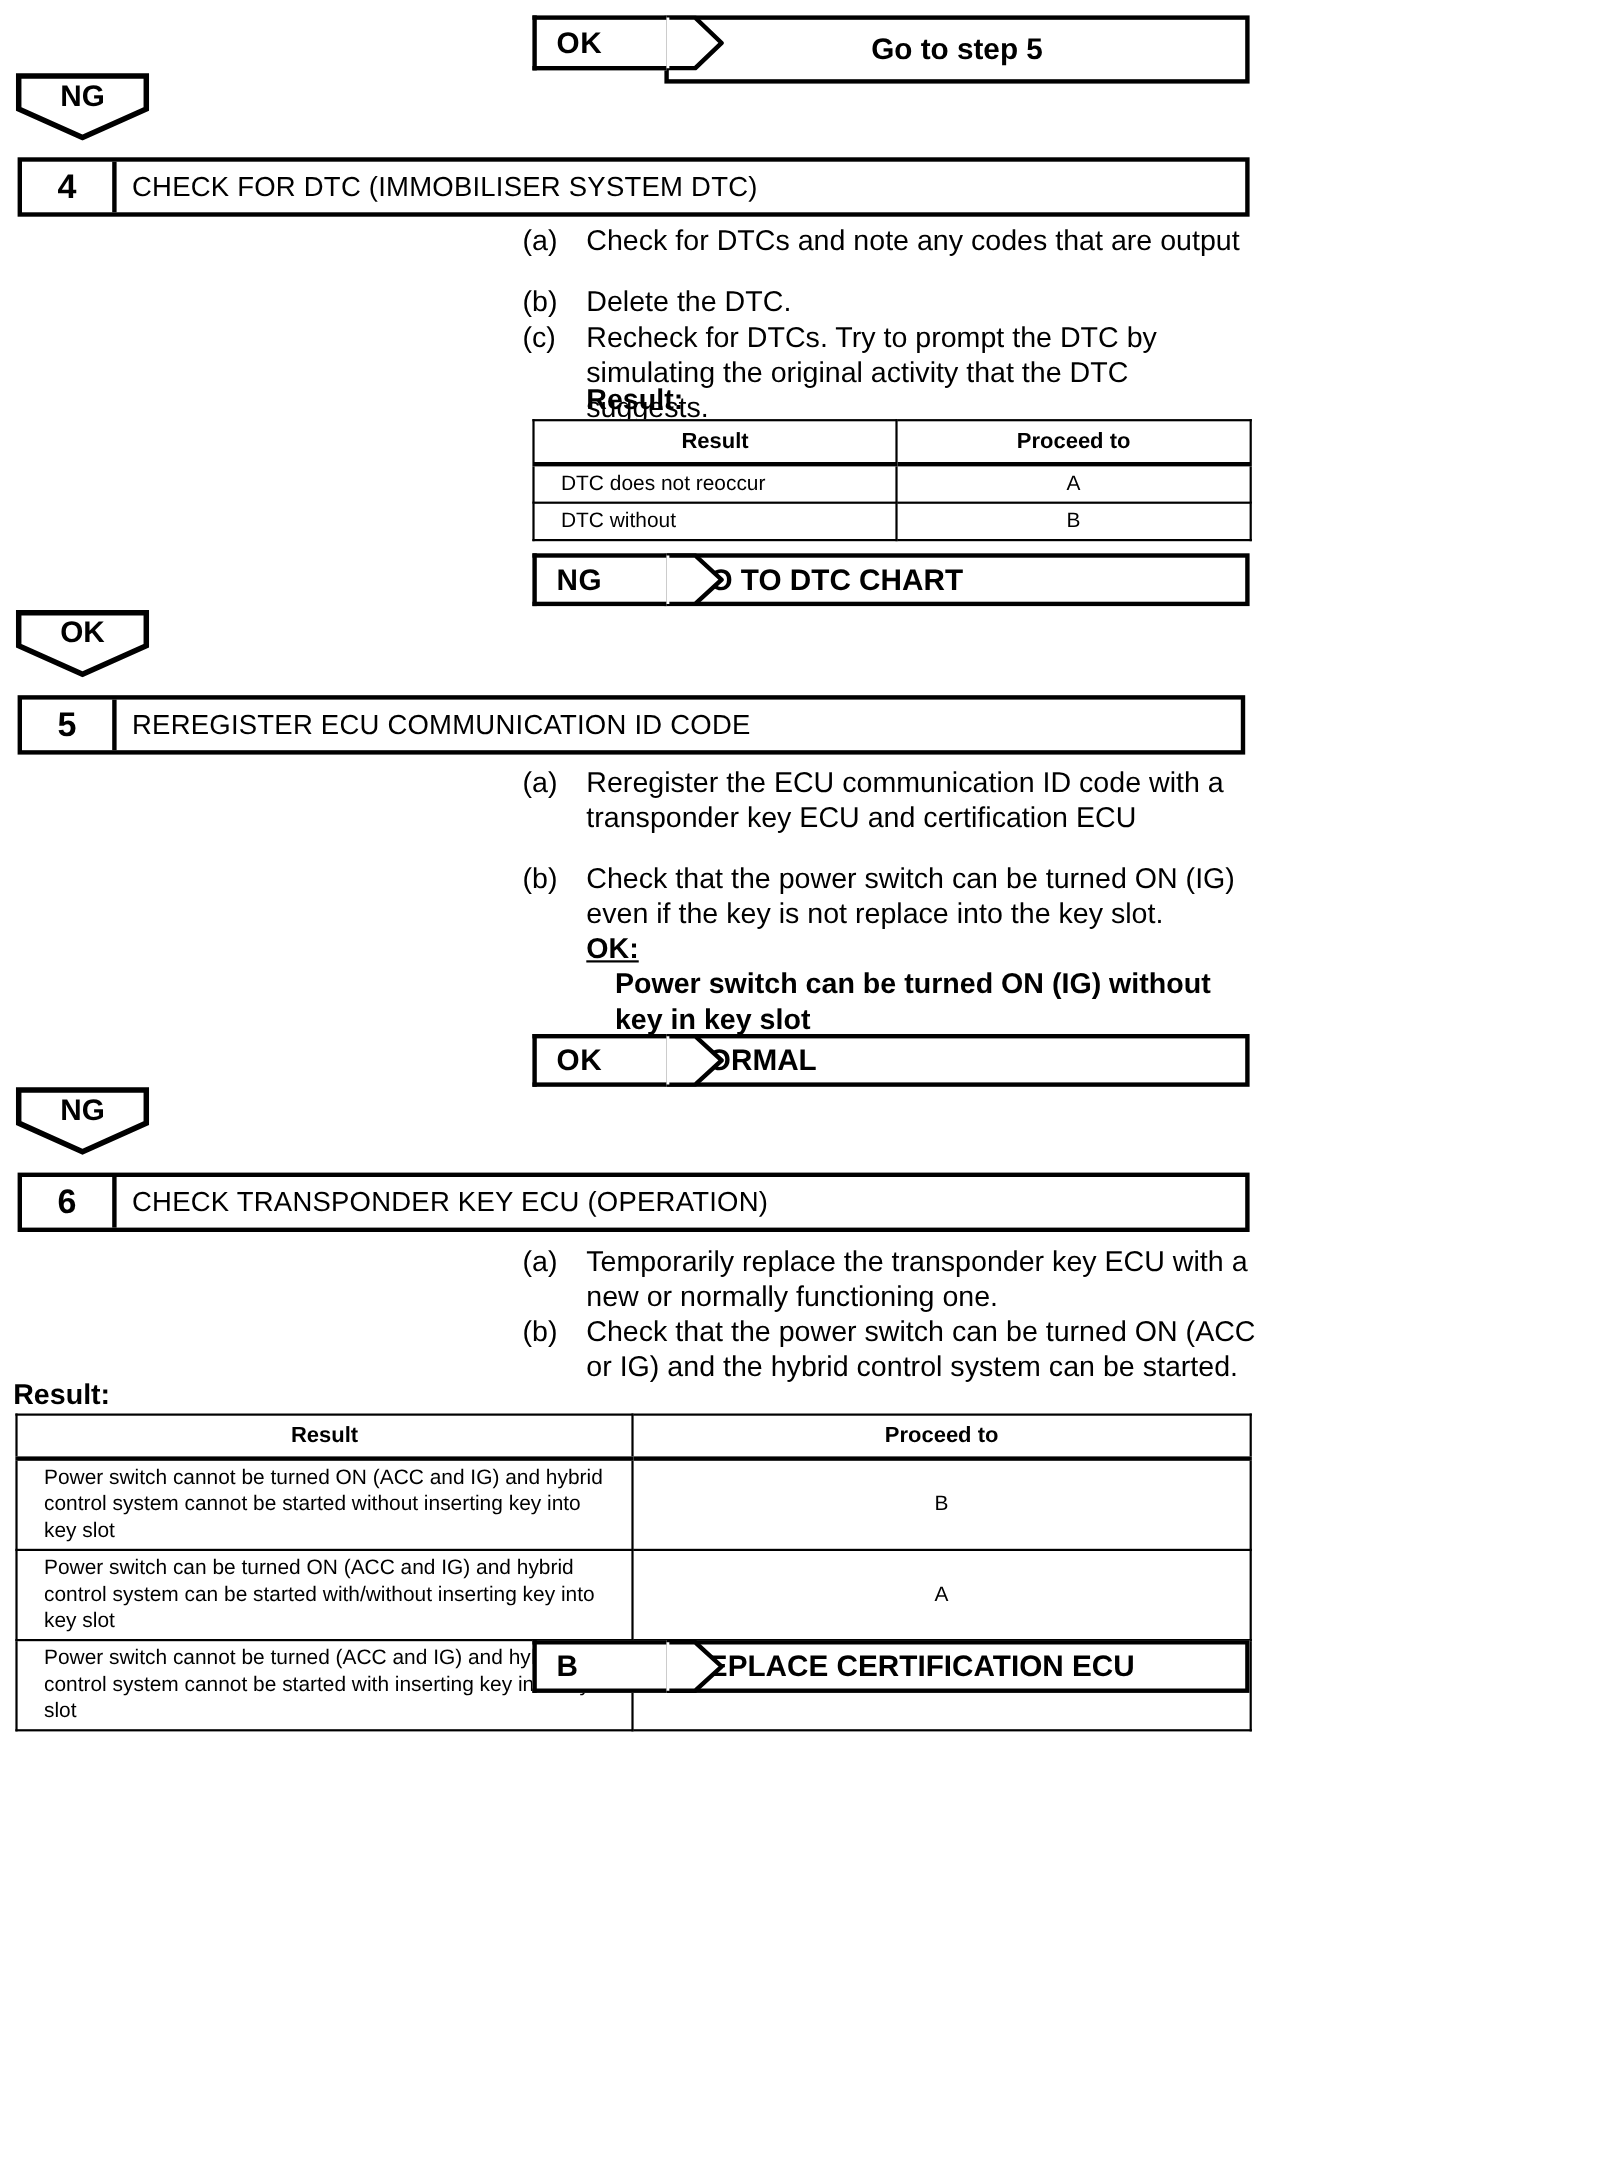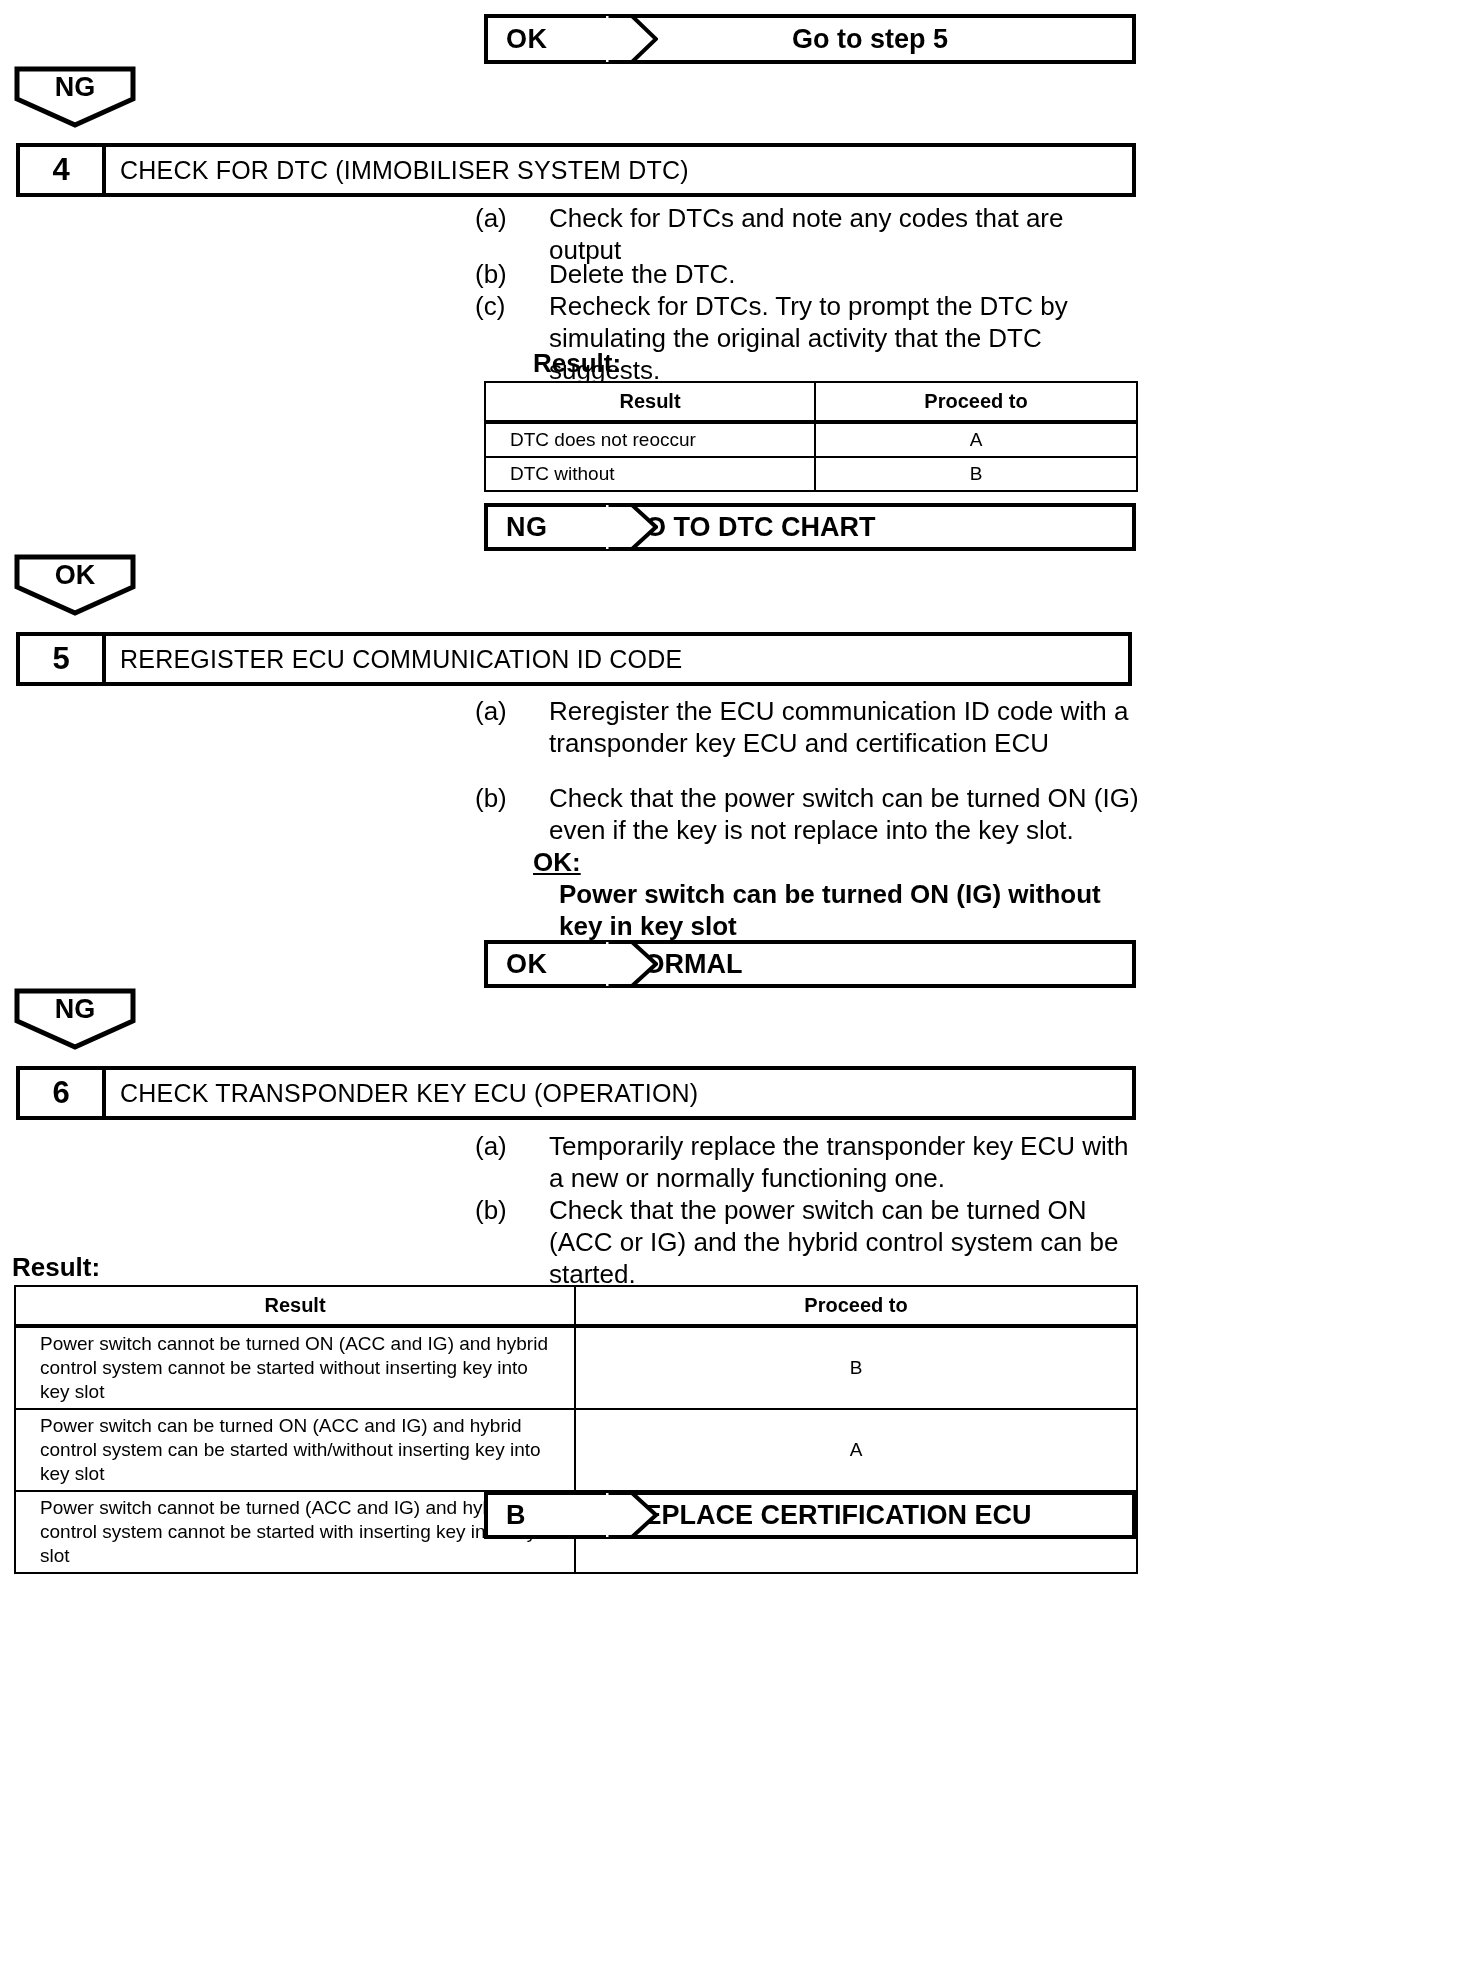--- a/index.html
+++ b/index.html
@@ -113,21 +113,21 @@
     line-height: 32px;
   }
   .instr .row {
     display: flex;
     align-items: flex-start;
   }
   .instr .marker {
     width: 58px;
     flex: none;
   }
-  .instr .text { flex: 1; margin-left: 16px; }
+  .instr .text { flex: 1; }
   .sub-bold { font-weight: bold; text-decoration: underline; }
   .sub-indent { padding-left: 26px; font-weight: bold; }
 
   .result-label {
     position: absolute;
     font-weight: bold;
     font-size: 26px;
     text-align: center;
   }
 
@@ -159,21 +159,21 @@
 
 <div class="arrow-right" style="left:484px; top:14px; width:174px; height:50px;">
   <div class="tag">OK</div>
   <div class="point">
     <svg width="52" height="50" viewBox="0 0 52 50">
       <path d="M0,2 L26,2 L50,25 L26,48 L0,48" fill="#fff" stroke="#000" stroke-width="4" stroke-linejoin="miter"></path>
       <line x1="0" y1="2" x2="0" y2="48" stroke="#fff" stroke-width="5"></line>
     </svg>
   </div>
 </div>
-<div class="target-box center" style="left:604px; top:14px; width:532px; height:50px;">
+<div class="target-box center" style="left:604px; top:14px; width:532px; height:62px;">
   <span class="label">Go to step 5</span>
 </div>
 
 <div class="arrow-down" style="left:14px; top:66px;">
   <svg width="122" height="62" viewBox="0 0 122 62">
     <path d="M3,3 L119,3 L119,33 L61,59 L3,33 Z" fill="#fff" stroke="#000" stroke-width="5" stroke-linejoin="miter"></path>
   </svg>
   <div class="dtag">NG</div>
 </div>
 

